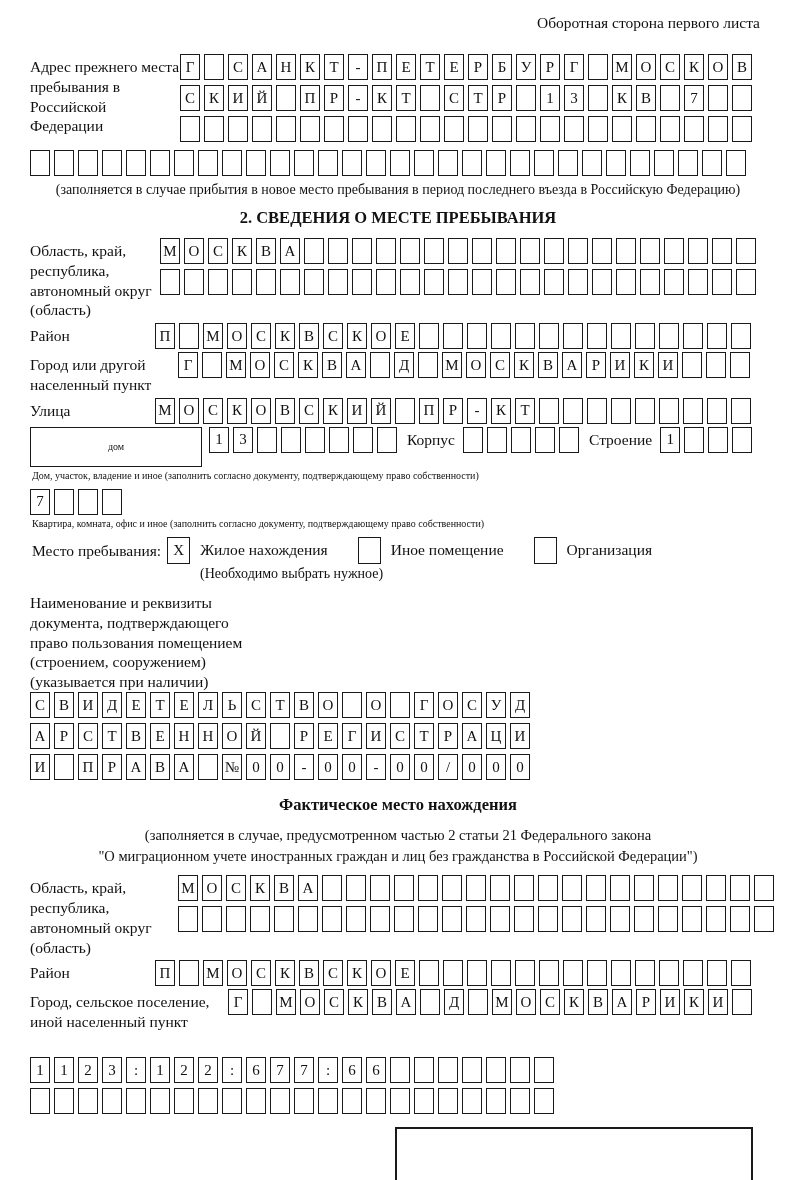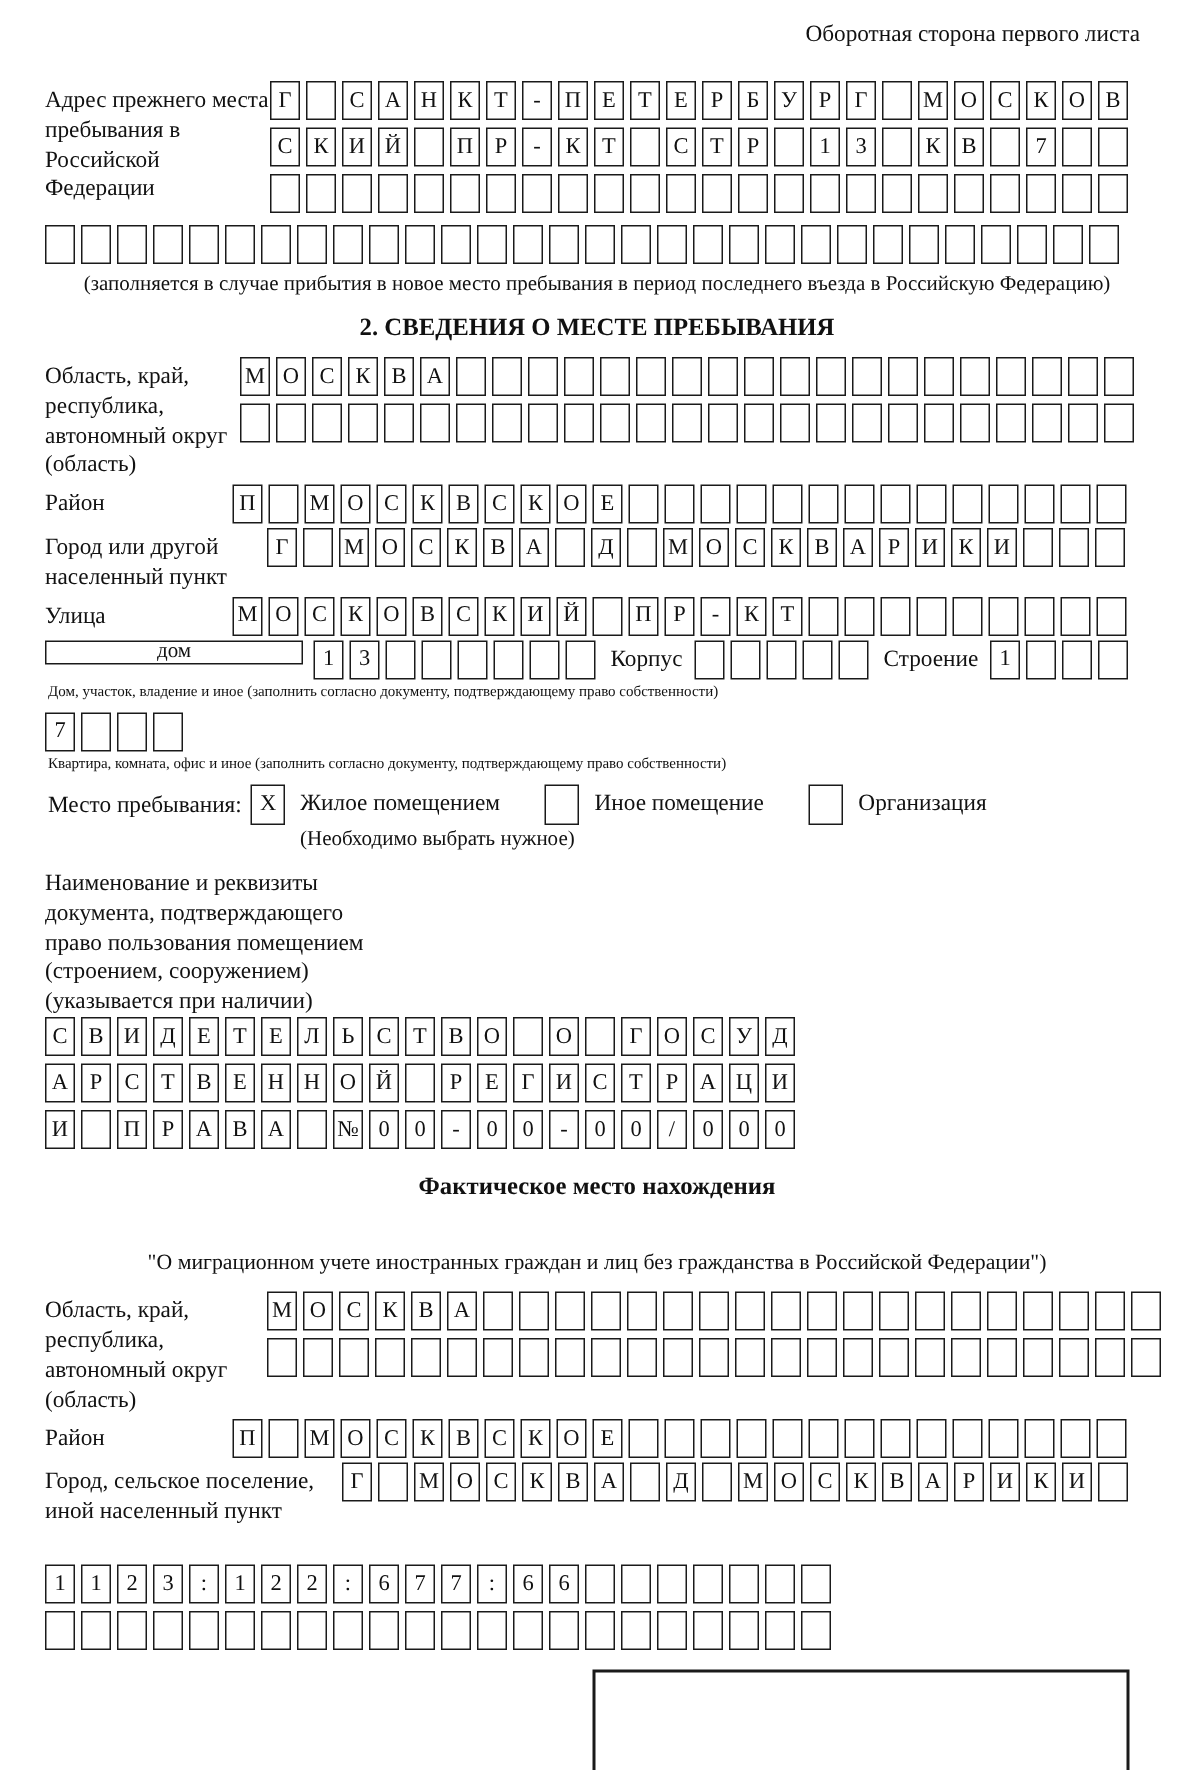--- a/index.html
+++ b/index.html
@@ -30,23 +30,23 @@
     width: 20px; height: 26px; flex: 0 0 20px;
     border: 1.6px solid #1a1a1a; margin-right: 4px;
     font-size: 15px; line-height: 1;
   }
   .cells-row .cell:last-child { margin-right: 0; }
 
   .note { text-align: center; font-size: 14px; margin: 4px 0 10px 0; }
   .section-title { text-align: center; font-weight: bold; font-size: 16.5px; margin: 6px 0 10px 0; }
 
   .widebox {
-    border: 1.6px solid #1a1a1a; height: 16px;
+    border: 1.6px solid #1a1a1a; height: 40px;
     display: inline-flex; align-items: center; justify-content: center;
-    font-size: 14px; flex: 0 0 auto; text-align: center;
+    font-size: 10px; flex: 0 0 auto; text-align: center;
   }
   .housebox { width: 172px; margin-right: 7px; }
   .aptbox { width: 204px; margin-right: 7px; }
   .inline-lbl { font-size: 15.5px; padding: 4px 8px 0 10px; flex: 0 0 auto; }
   .caption { font-size: 10px; margin: 3px 0 8px 2px; }
 
   .stay-row { display: flex; align-items: center; margin: 6px 0 2px 2px; }
   .stay-row .lbl { padding-top: 0; }
   .checkbox {
     display: inline-flex; align-items: center; justify-content: center;
@@ -376,21 +376,21 @@
       <span class="cell"></span>
       <span class="cell"></span>
       <span class="cell"></span>
     </div>
 </div>
 <div class="caption">Квартира, комната, офис и иное (заполнить согласно документу, подтверждающему право собственности)</div>
 
 <div class="stay-row">
   <div class="lbl">Место пребывания:</div>
   <span class="checkbox">X</span>
-  <span class="opt-lbl">Жилое помещением</span>
+  <span class="opt-lbl">Жилое нахождения</span>
   <span class="checkbox"></span>
   <span class="opt-lbl">Иное помещение</span>
   <span class="checkbox"></span>
   <span class="opt-lbl">Организация</span>
 </div>
 <div class="stay-note">(Необходимо выбрать нужное)</div>
 
 <div class="form-row mb10">
   <div class="lbl w220">Наименование и реквизиты документа, подтверждающего право пользования помещением (строением, сооружением) (указывается при наличии)</div>
   <div class="cells-col">
@@ -461,21 +461,21 @@
         <span class="cell">/</span>
         <span class="cell">0</span>
         <span class="cell">0</span>
         <span class="cell">0</span>
       </div>
   </div>
 </div>
 
 <div class="section-title">Фактическое место нахождения</div>
 <div class="centered-note">
-  <br>
+  <span>(заполняется в случае, предусмотренном частью 2 статьи 21 Федерального закона</span><br>
   <span>"О миграционном учете иностранных граждан и лиц без гражданства в Российской Федерации")</span>
 </div>
 
 <div class="form-row">
   <div class="lbl w148">Область, край, республика, автономный округ (область)</div>
   <div class="cells-col">
     <div class="cells-row">
         <span class="cell">М</span>
         <span class="cell">О</span>
         <span class="cell">С</span>

